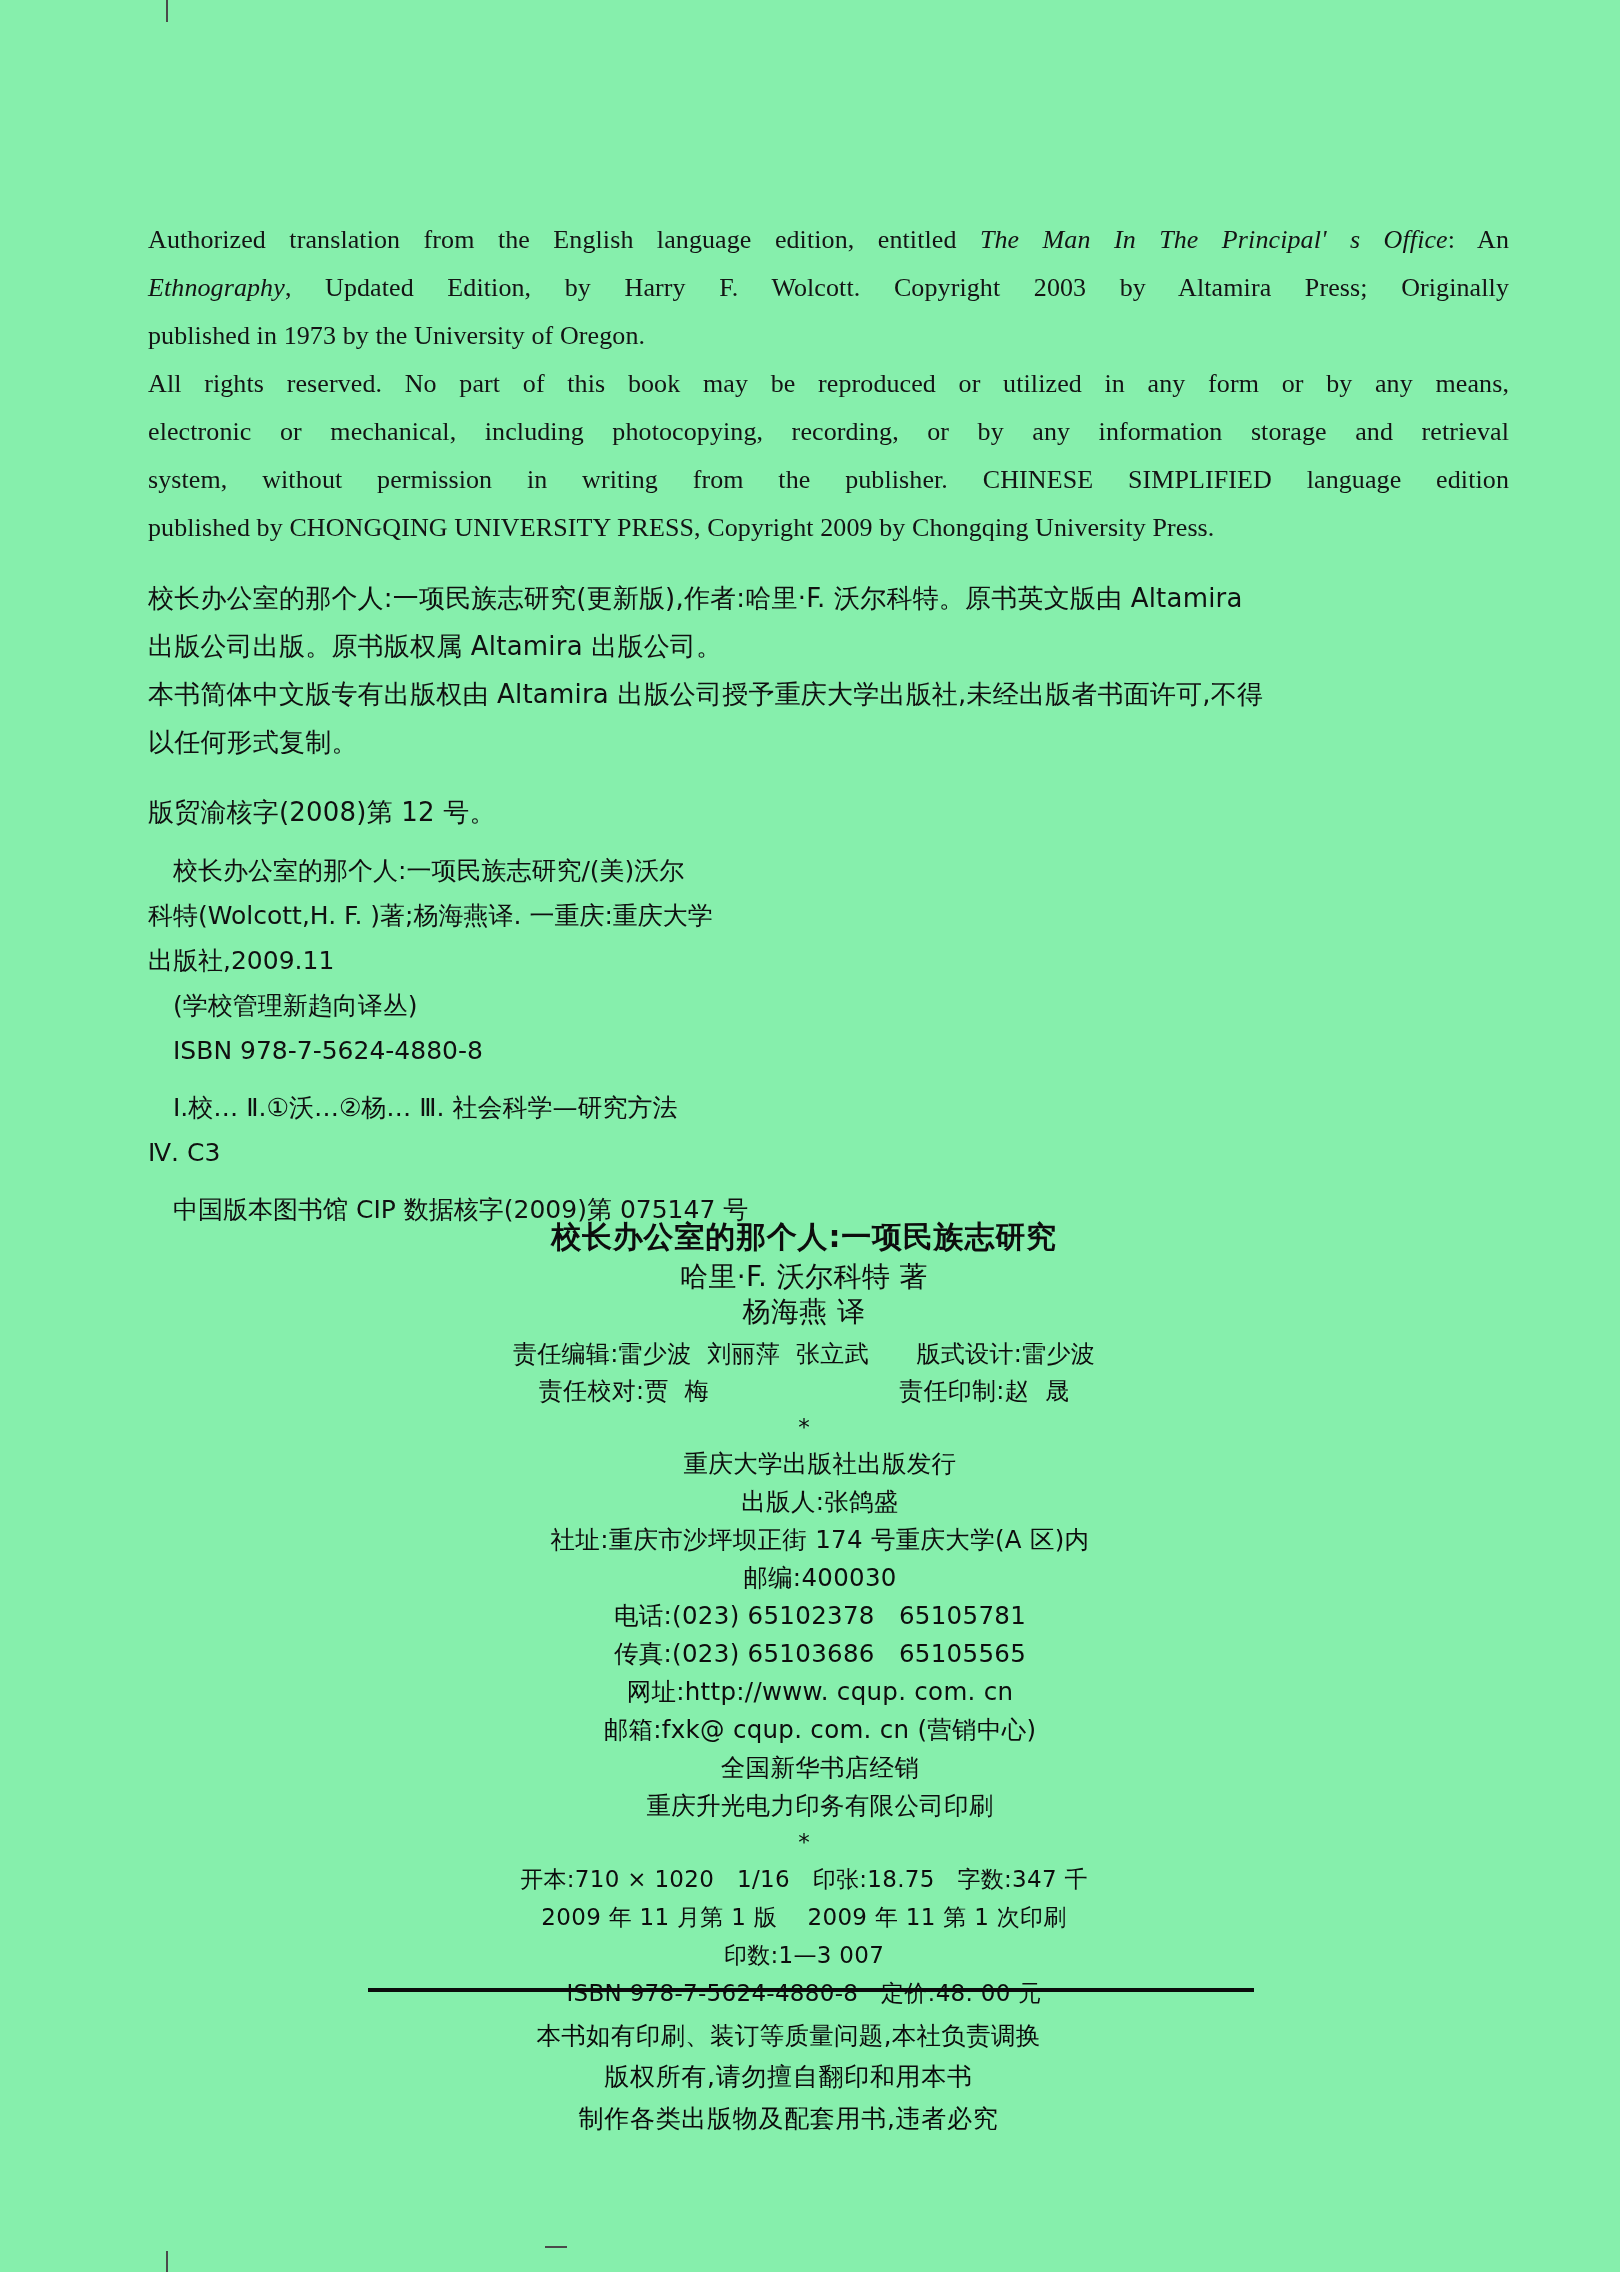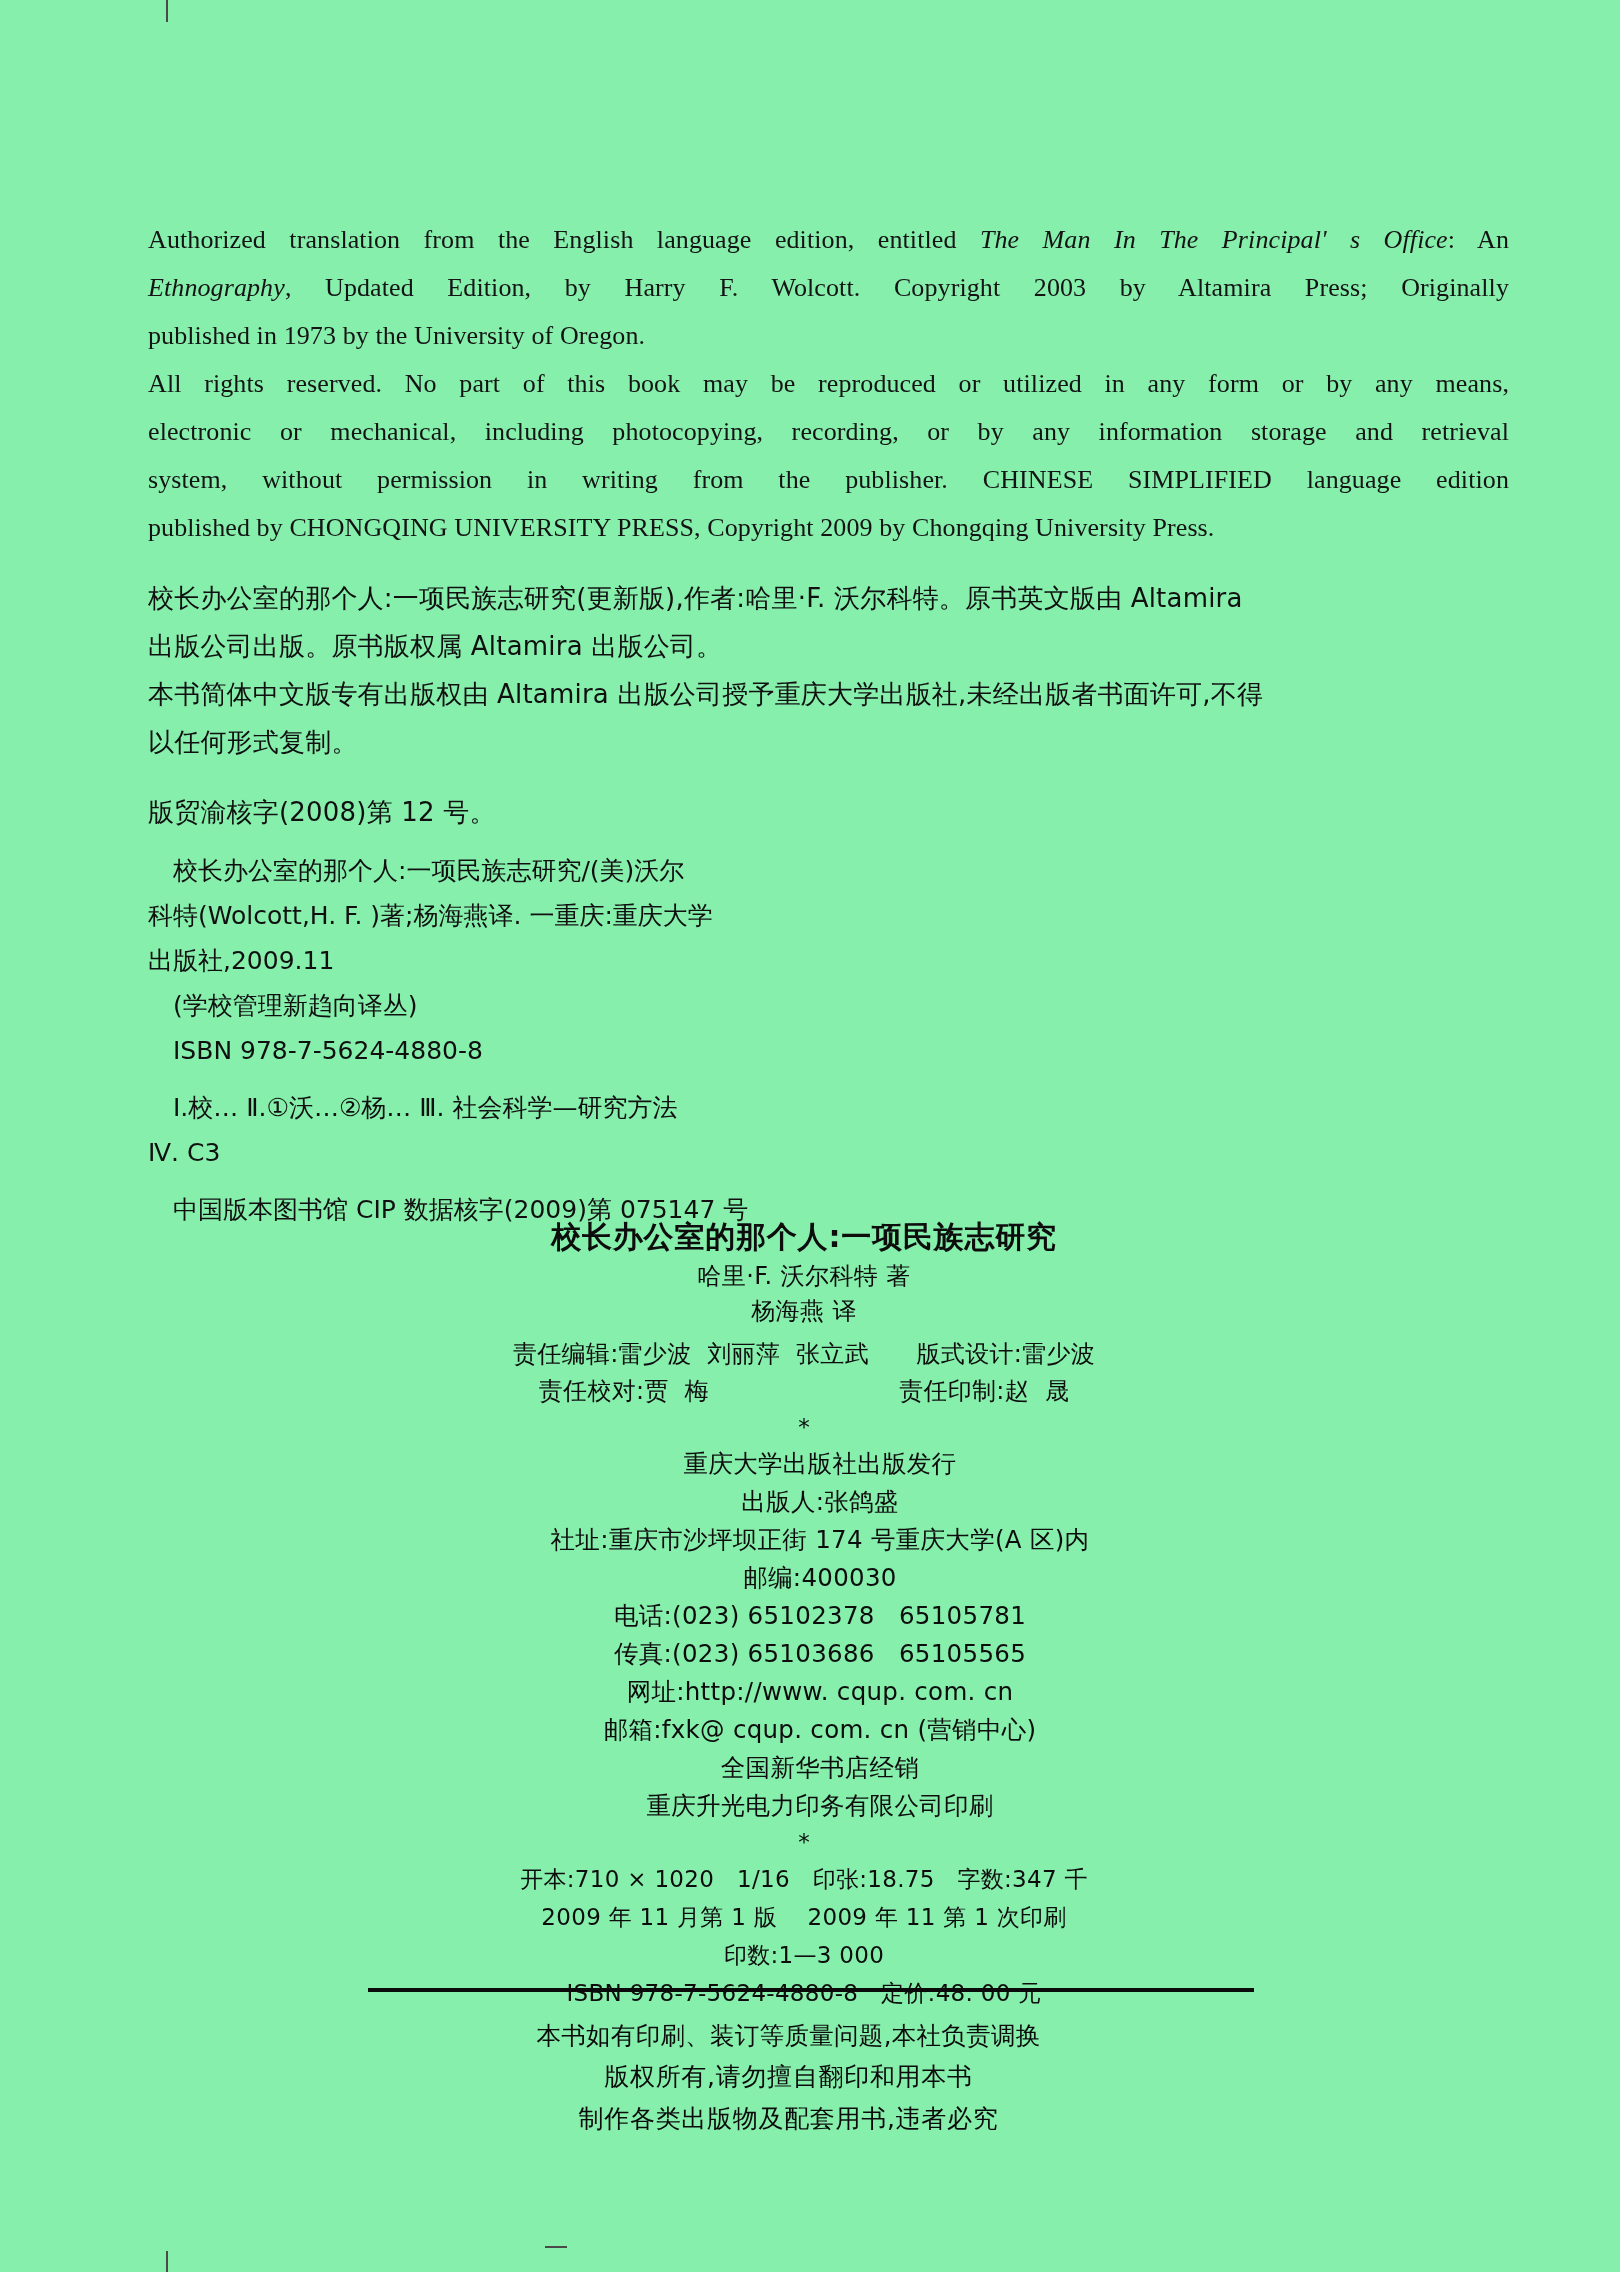--- a/index.html
+++ b/index.html
@@ -99,21 +99,21 @@
     font-family: "DejaVu Sans", "Liberation Sans", sans-serif;
     color: #0d0d0d;
   }
   .col-title {
     font-size: 30px;
     font-weight: bold;
     line-height: 44px;
     letter-spacing: 0.8px;
   }
   .col-sub {
-    font-size: 24px;
+    font-size: 28px;
     line-height: 35px;
     letter-spacing: 0.4px;
   }
   .credits {
     font-size: 24px;
     line-height: 37px;
     letter-spacing: 0.3px;
     margin-top: 6.8px;
   }
   .credits .row {
@@ -258,21 +258,21 @@
       <span class="ln">邮箱:fxk@ cqup. com. cn (营销中心)</span>
       <span class="ln">全国新华书店经销</span>
       <span class="ln">重庆升光电力印务有限公司印刷</span>
     </div>
 
     <div class="star">*</div>
 
     <div class="spec-lines">
       <span class="ln">开本:710 × 1020   1/16   印张:18.75   字数:347 千</span>
       <span class="ln">2009 年 11 月第 1 版    2009 年 11 第 1 次印刷</span>
-      <span class="ln">印数:1—3 000</span>
+      <span class="ln">印数:1—3 007</span>
       <span class="ln">ISBN 978-7-5624-4880-8   定价:48. 00 元</span>
     </div>
 
   </div>
 
   <div class="rule"></div>
 
   <div class="footer">
     <div class="f1">本书如有印刷、装订等质量问题,本社负责调换</div>
     <div class="f2">版权所有,请勿擅自翻印和用本书</div>

